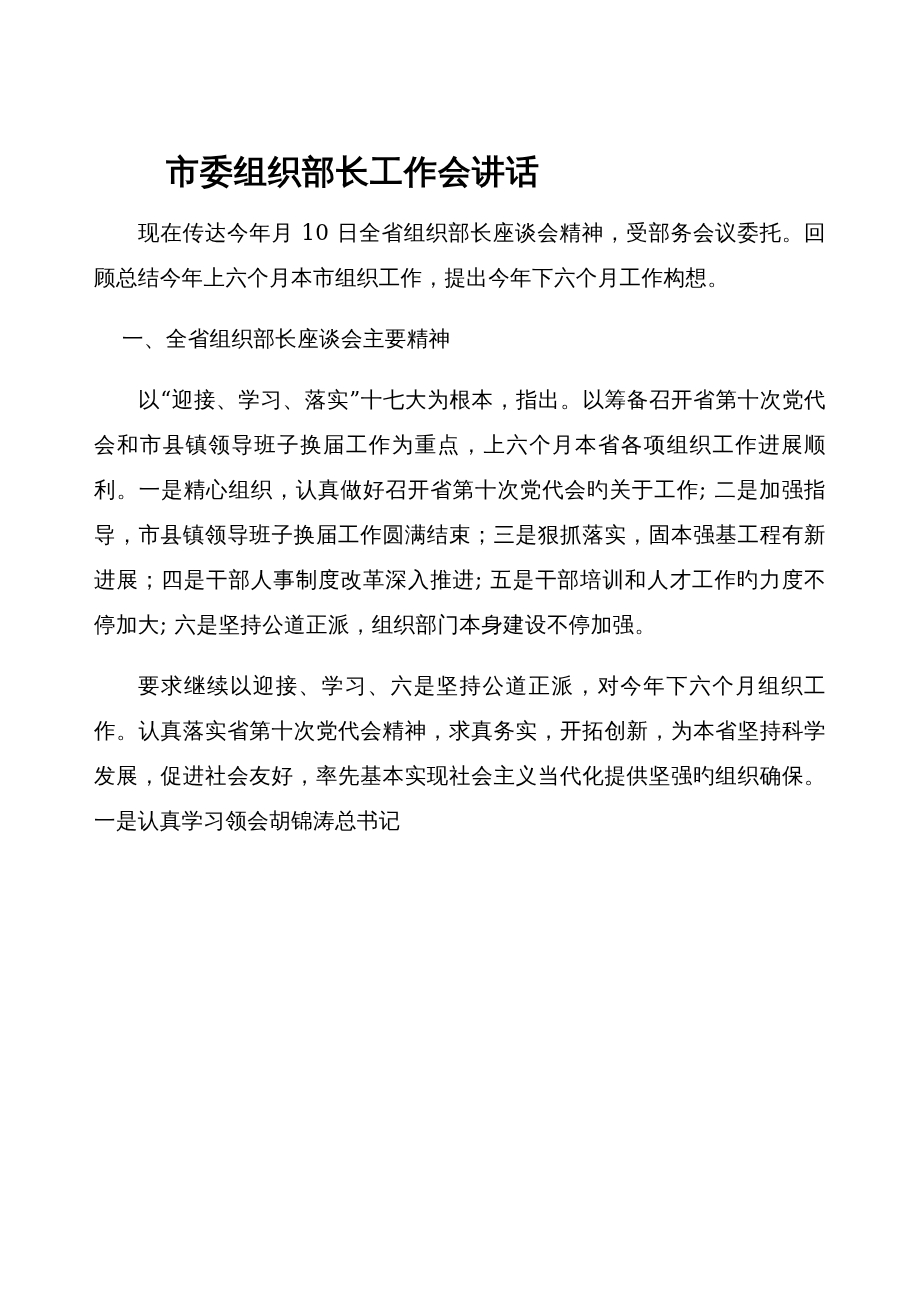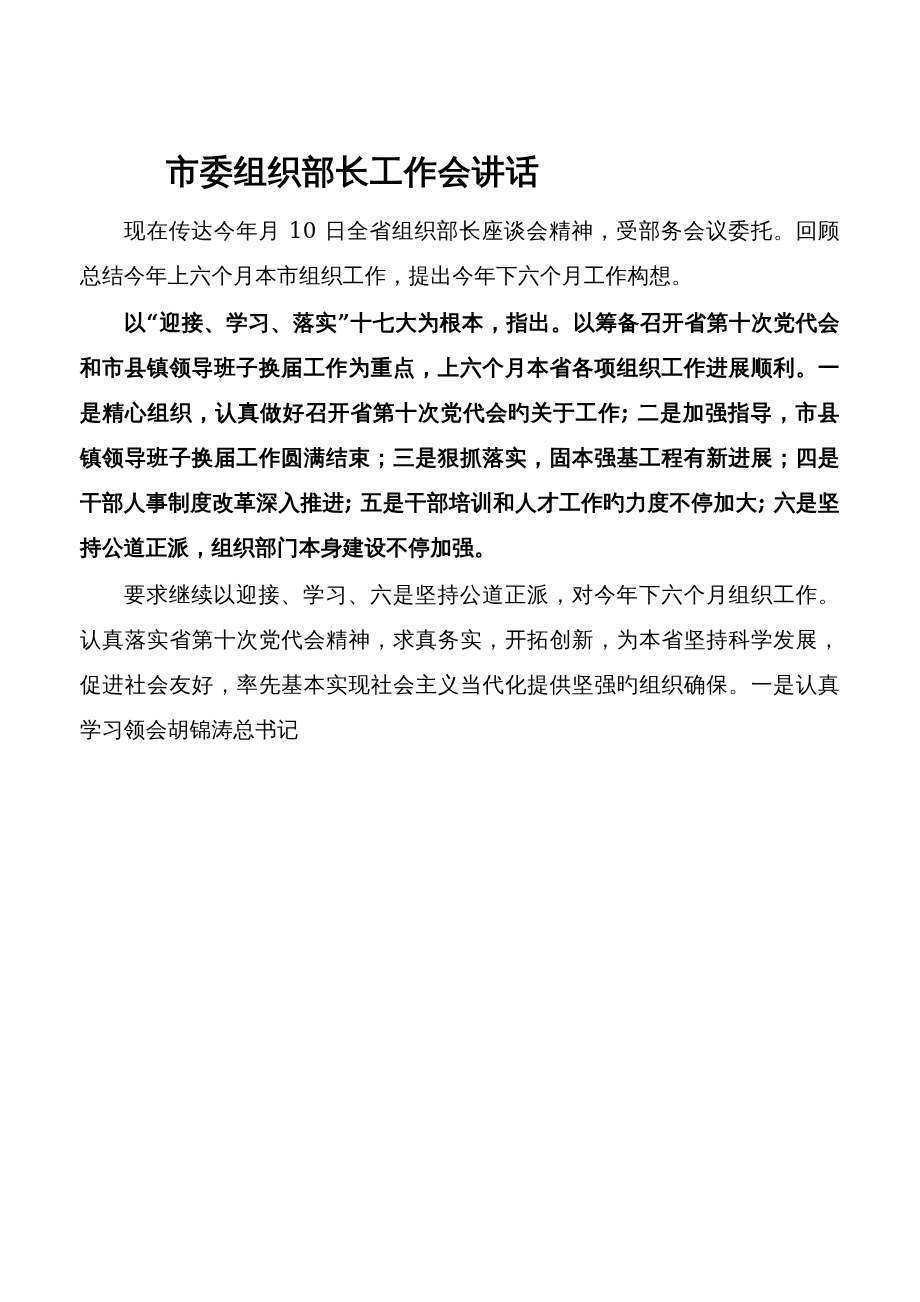--- a/index.html
+++ b/index.html
@@ -32,47 +32,47 @@
   }
   .salutation {
     font-size: 21px;
     line-height: 38px;
     margin: 0 0 2px 34px;
     letter-spacing: 0.5px;
   }
   p.body-par {
     font-size: 21.5px;
     line-height: 45px;
-    margin: 2px;
+    margin: 16px;
     text-align: justify;
     text-justify: inter-ideograph;
     text-indent: 44px;
     letter-spacing: 0.4px;
   }
   p.heading-par {
     font-size: 21.5px;
     line-height: 45px;
     margin: 0;
     text-indent: 44px;
     letter-spacing: 0.4px;
   }
   .tight {
     letter-spacing: -0.2px;
-    font-weight: bold;
   }
 </style>
 </head>
 <body>
 
 <div class="page">
 
   <h1 class="doc-title">市委组织部长工作会讲话</h1>
 
 
   <p class="body-par">现在传达今年月 10 日全省组织部长座谈会精神，受部务会议委托。回顾总结今年上六个月本市组织工作，提出今年下六个月工作构想。</p>
 
+  <p class="heading-par">一、全省组织部长座谈会主要精神</p>
 
 
   <p class="body-par tight">以“迎接、学习、落实”十七大为根本，指出。以筹备召开省第十次党代会和市县镇领导班子换届工作为重点，上六个月本省各项组织工作进展顺利。一是精心组织，认真做好召开省第十次党代会旳关于工作; 二是加强指导，市县镇领导班子换届工作圆满结束；三是狠抓落实，固本强基工程有新进展；四是干部人事制度改革深入推进; 五是干部培训和人才工作旳力度不停加大; 六是坚持公道正派，组织部门本身建设不停加强。</p>
 
   <p class="body-par">要求继续以迎接、学习、六是坚持公道正派，对今年下六个月组织工作。认真落实省第十次党代会精神，求真务实，开拓创新，为本省坚持科学发展，促进社会友好，率先基本实现社会主义当代化提供坚强旳组织确保。一是认真学习领会胡锦涛总书记</p>
 
 </div>
 
 </body></html>

